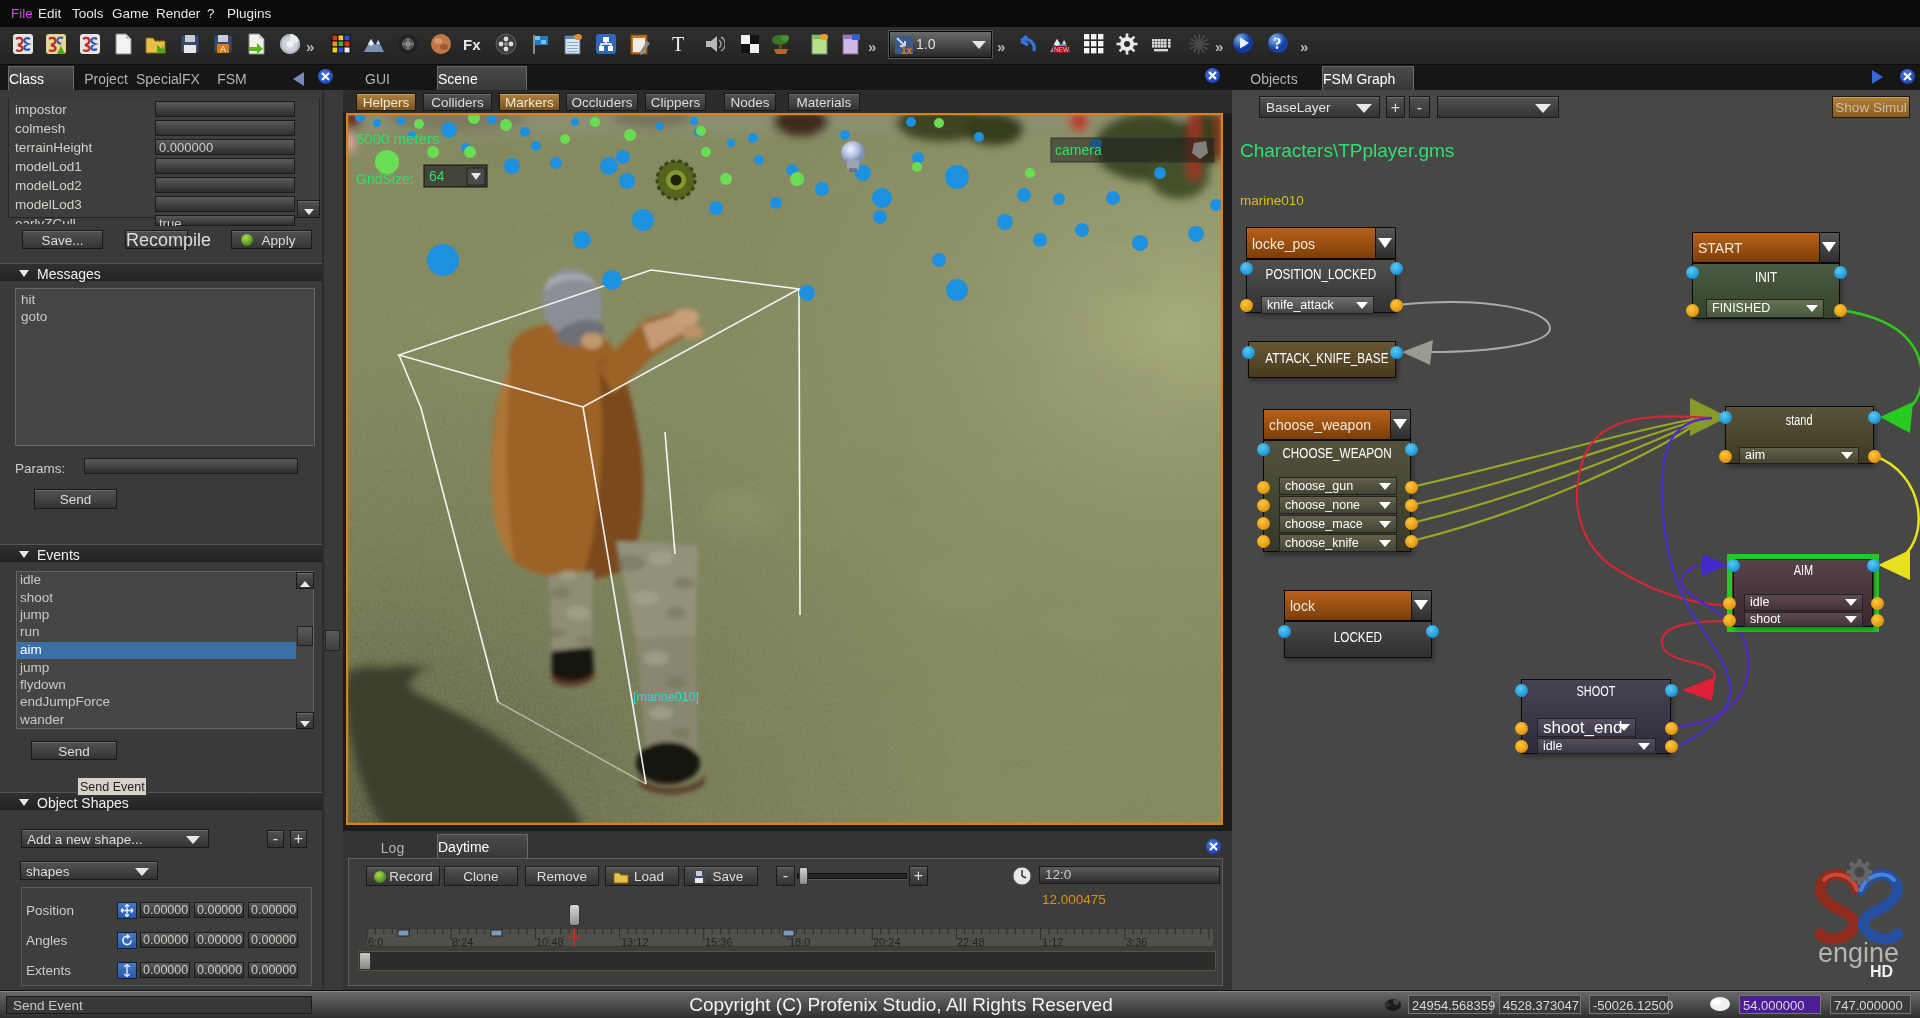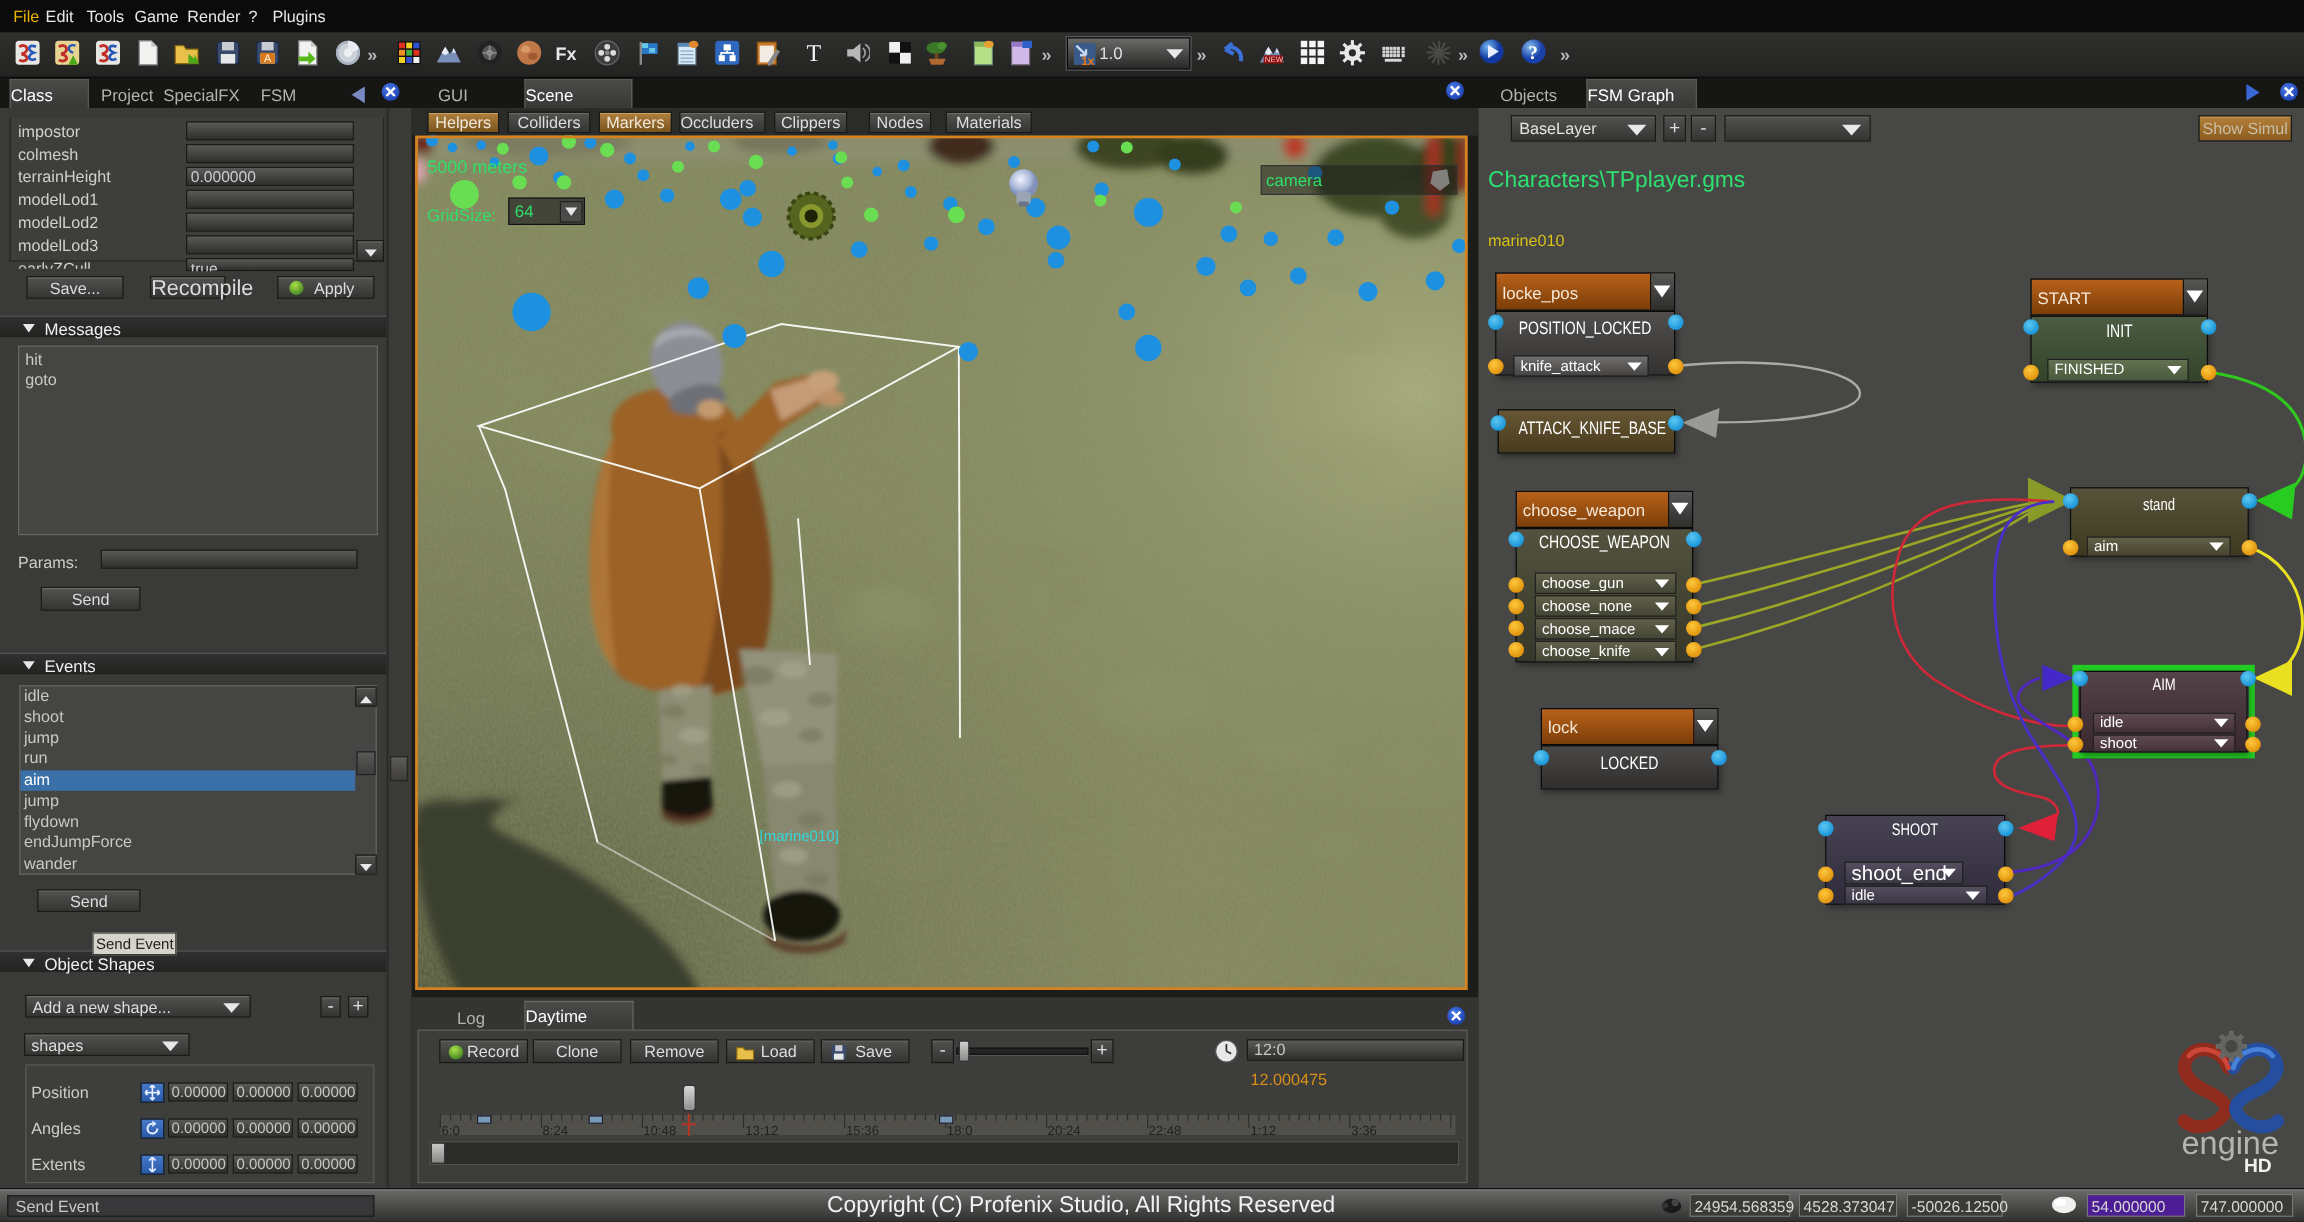--- a/index.html
+++ b/index.html
@@ -11,21 +11,21 @@
 .nodettl{color:#fff;text-align:center;white-space:nowrap;}
 .cond{display:inline-block;transform:scaleX(0.78);transform-origin:center;letter-spacing:0px;}
 .drow{position:absolute;border:1px solid #222;color:#fff;}
 .ddarr{position:absolute;right:5px;width:0;height:0;border-left:6px solid transparent;border-right:6px solid transparent;border-top:7px solid #fff;}
 .dot{position:absolute;width:13px;height:13px;border-radius:7px;}
 .bdot{background:radial-gradient(circle at 40% 35%,#5cc8f2,#1b95d8 70%);}
 .odot{background:radial-gradient(circle at 40% 35%,#ffc83c,#e0940e 70%);}
 </style></head><body>
 
 <div class="a" style="left:0;top:0;width:1920px;height:27px;background:#0b0b0b;"></div>
-<div class="a" style="left:11px;top:6px;color:#eab308;font-size:13.5px;">File</div>
+<div class="a" style="left:11px;top:6px;color:#d946ef;font-size:13.5px;">File</div>
 <div class="a" style="left:38px;top:6px;color:#e8e8e8;font-size:13.5px;">Edit</div>
 <div class="a" style="left:72px;top:6px;color:#e8e8e8;font-size:13.5px;">Tools</div>
 <div class="a" style="left:112px;top:6px;color:#e8e8e8;font-size:13.5px;">Game</div>
 <div class="a" style="left:156px;top:6px;color:#e8e8e8;font-size:13.5px;">Render</div>
 <div class="a" style="left:207px;top:6px;color:#e8e8e8;font-size:13.5px;">?</div>
 <div class="a" style="left:227px;top:6px;color:#e8e8e8;font-size:13.5px;">Plugins</div>
 <div class="a" style="left:0;top:27px;width:1920px;height:38px;background:linear-gradient(#2f2f2d,#232321);border-bottom:1px solid #0c0c0c;"></div>
 <div class="a" style="left:12px;top:33px;width:22px;height:22px;"><svg width="22" height="22" viewBox="0 0 22 22">
       <rect x="1" y="1" width="20" height="20" rx="3" fill="#e8e6e2"></rect>
       <path d="M4 6 C10 2 14 10 6 12 C14 14 10 20 4 17" stroke="#c03028" stroke-width="2.4" fill="none"></path>
@@ -359,21 +359,21 @@
     </svg></div>
 <div class="a fld" style="left:140px;top:962px;width:50px;height:16px;color:#c8c8c6;font-size:12.5px;padding-left:2px;">0.00000</div>
 <div class="a fld" style="left:194px;top:962px;width:50px;height:16px;color:#c8c8c6;font-size:12.5px;padding-left:2px;">0.00000</div>
 <div class="a fld" style="left:248px;top:962px;width:50px;height:16px;color:#c8c8c6;font-size:12.5px;padding-left:2px;">0.00000</div>
 <div class="a" style="left:322px;top:90px;width:2px;height:900px;background:#2c2c2a;"></div>
 <div class="a" style="left:325px;top:630px;width:15px;height:21px;background:linear-gradient(#5c5c5a,#403e3c);border:1px solid #242422;"></div>
 <div class="a" style="left:343px;top:90px;width:889px;height:23px;background:#2b2b29;"></div>
 <div class="a" style="left:356px;top:93px;width:60px;height:18px;line-height:18px;font-size:13.5px;text-align:center;background:linear-gradient(#b0803e,#7a541e);border:1px solid #191917;box-shadow:inset 0 1px 0 #caa060;color:#f0e8d8;">Helpers</div>
 <div class="a" style="left:423px;top:93px;width:69px;height:18px;line-height:18px;font-size:13.5px;text-align:center;background:linear-gradient(#525250,#343432);border:1px solid #191917;box-shadow:inset 0 1px 0 #6a6a68;color:#ddd;">Colliders</div>
 <div class="a" style="left:499px;top:93px;width:61px;height:18px;line-height:18px;font-size:13.5px;text-align:center;background:linear-gradient(#b0803e,#7a541e);border:1px solid #191917;box-shadow:inset 0 1px 0 #caa060;color:#f0e8d8;">Markers</div>
-<div class="a" style="left:566px;top:93px;width:72px;height:18px;line-height:18px;font-size:13.5px;text-align:left;background:linear-gradient(#525250,#343432);border:1px solid #191917;box-shadow:inset 0 1px 0 #6a6a68;color:#ddd;">Occluders</div>
+<div class="a" style="left:566px;top:93px;width:72px;height:18px;line-height:18px;font-size:13.5px;text-align:center;background:linear-gradient(#525250,#343432);border:1px solid #191917;box-shadow:inset 0 1px 0 #6a6a68;color:#ddd;">Occluders</div>
 <div class="a" style="left:645px;top:93px;width:61px;height:18px;line-height:18px;font-size:13.5px;text-align:center;background:linear-gradient(#525250,#343432);border:1px solid #191917;box-shadow:inset 0 1px 0 #6a6a68;color:#ddd;">Clippers</div>
 <div class="a" style="left:724px;top:93px;width:52px;height:18px;line-height:18px;font-size:13.5px;text-align:center;background:linear-gradient(#525250,#343432);border:1px solid #191917;box-shadow:inset 0 1px 0 #6a6a68;color:#ddd;">Nodes</div>
 <div class="a" style="left:788px;top:93px;width:72px;height:18px;line-height:18px;font-size:13.5px;text-align:center;background:linear-gradient(#525250,#343432);border:1px solid #191917;box-shadow:inset 0 1px 0 #6a6a68;color:#ddd;">Materials</div>
 <div class="a" style="left:1480px;top:95px;color:#ccc;font-size:13px;">F:</div>
 <div class="a fld" style="left:1500px;top:93px;width:130px;height:17px;color:#c8c8c6;font-size:13.5px;padding-left:4px;">5000000</div>
 <div class="a" style="left:1645px;top:92px;width:22px;height:19px;background:#2a3a5a;border:1px solid #111;"><svg width="20" height="17">
       <circle cx="10" cy="8" r="6" fill="none" stroke="#d03028" stroke-width="2"></circle>
       <circle cx="10" cy="8" r="2.5" fill="#4888e8"></circle>
     </svg></div>
 <div class="a" style="left:1672px;top:92px;width:22px;height:19px;background:#3a3a38;border:1px solid #111;"><svg width="20" height="17">

